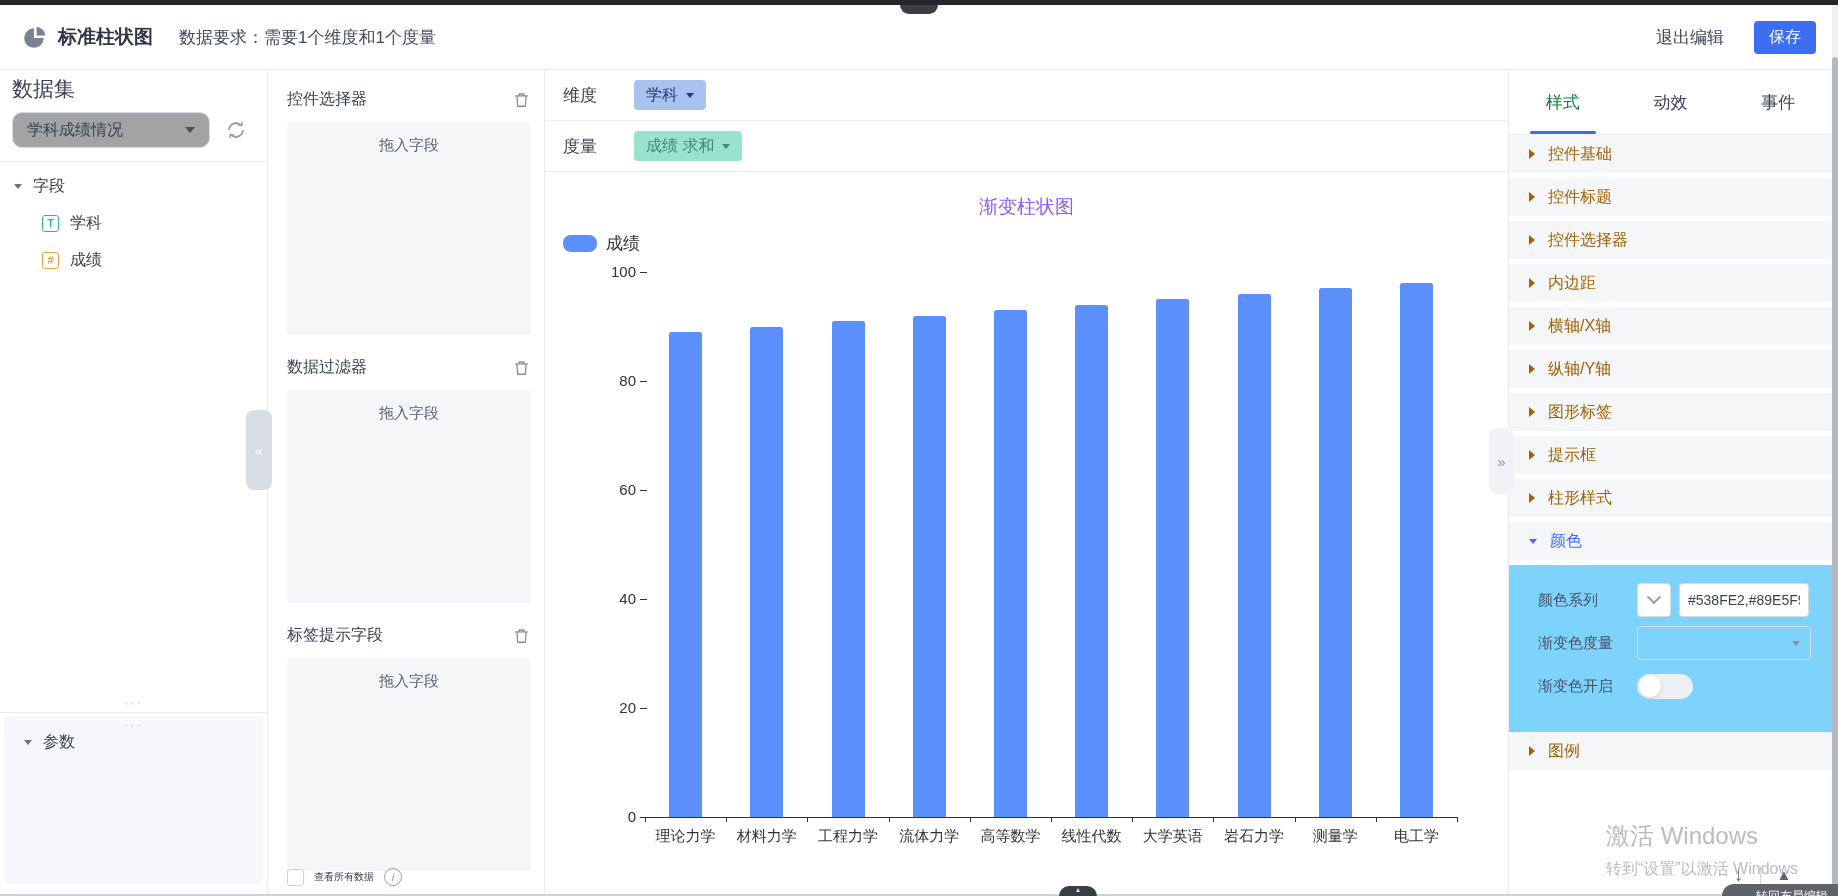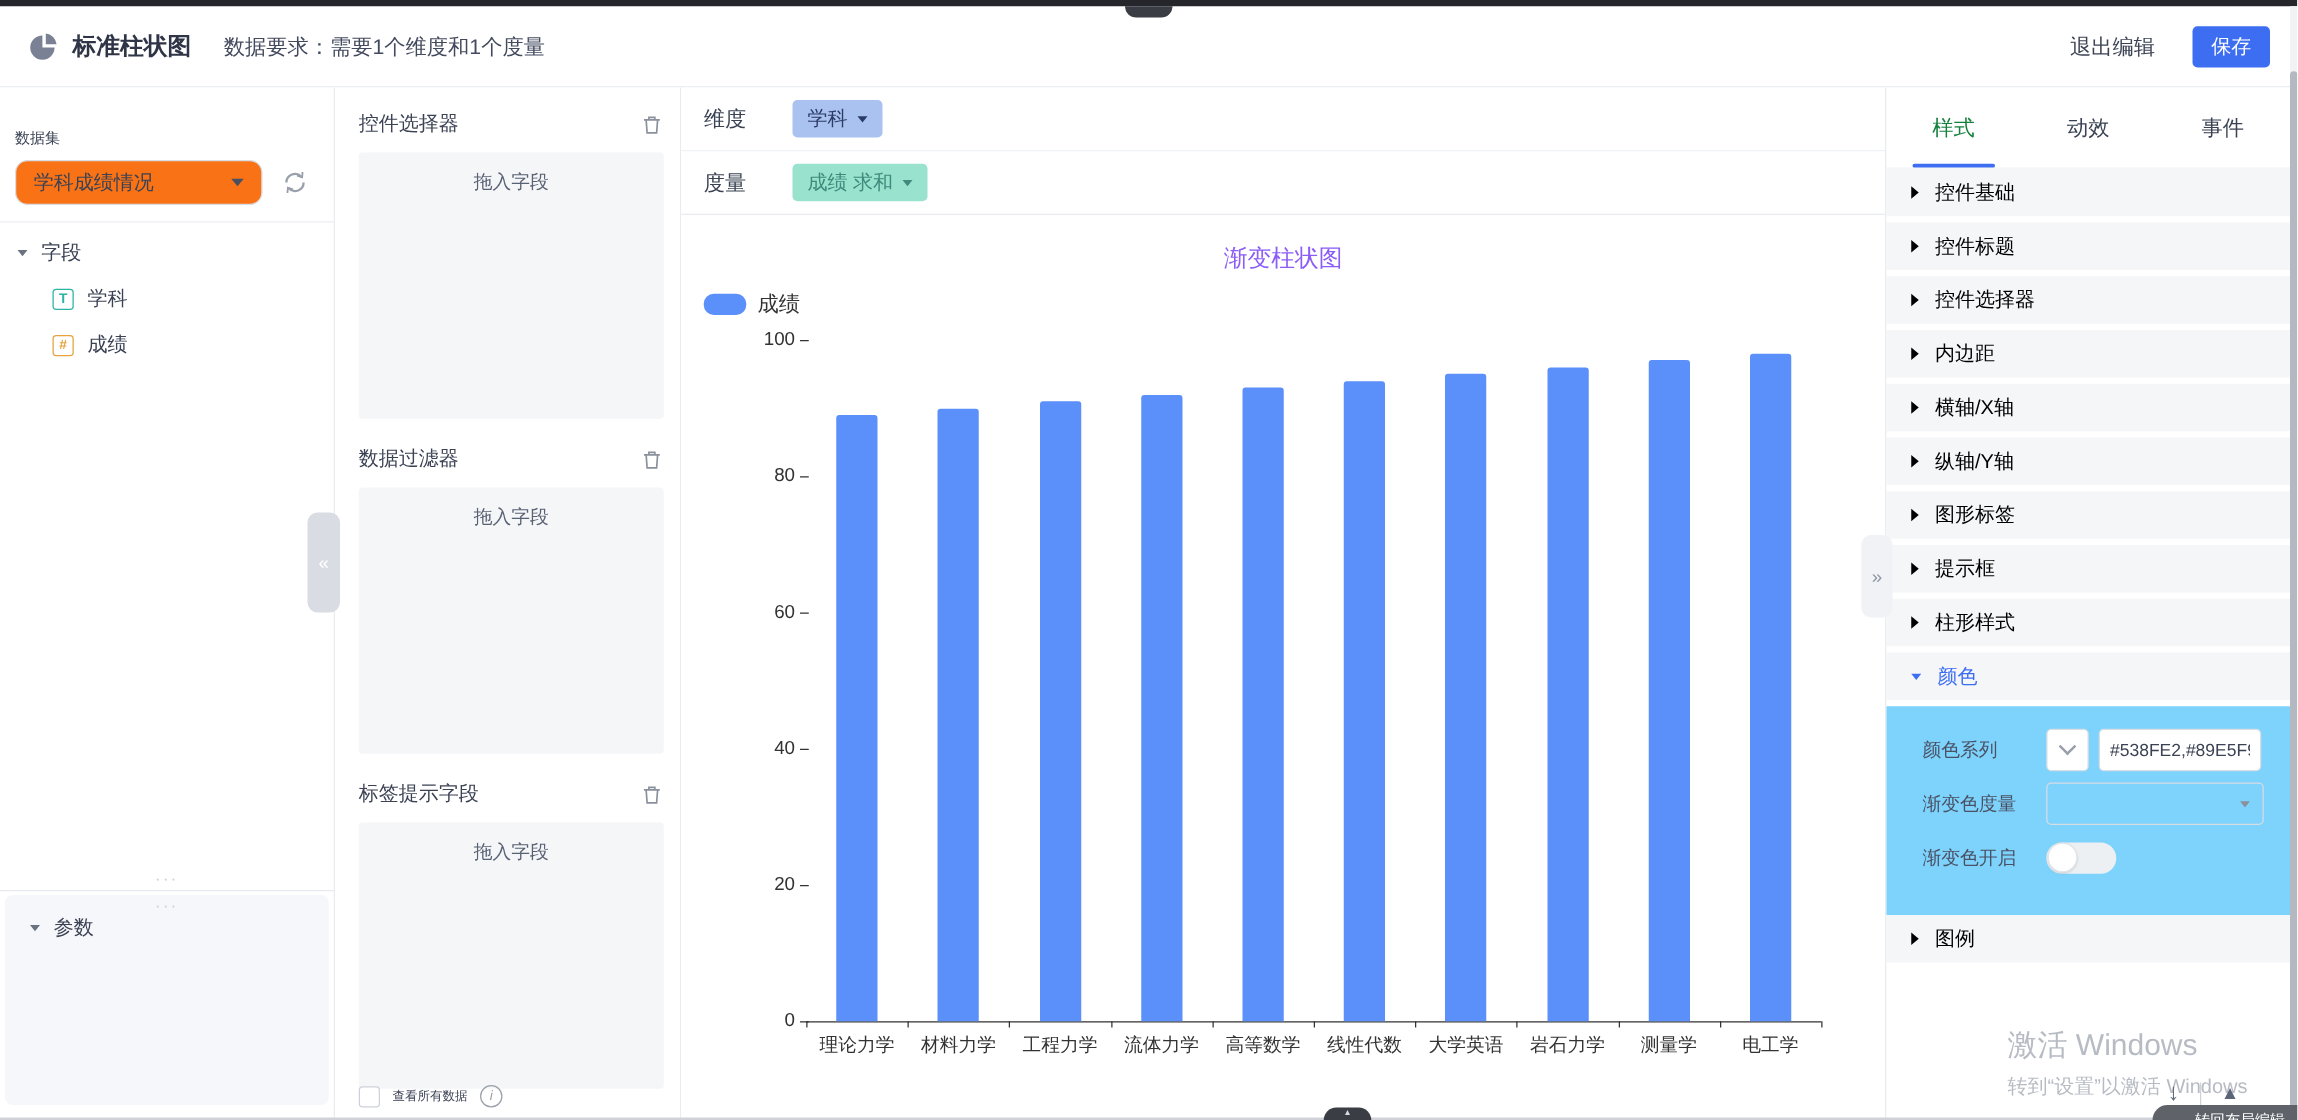--- a/index.html
+++ b/index.html
@@ -17,23 +17,23 @@
           display:flex;align-items:center;padding:0 22px;box-sizing:border-box;background:#fff;}
   .tb-title{font-size:19px;font-weight:bold;color:#2f3547;margin-left:10px;}
   .tb-sub{font-size:17px;color:#434a5e;margin-left:26px;}
   .tb-spacer{flex:1;}
   .tb-exit{font-size:17px;color:#3b4254;margin-right:30px;cursor:pointer;}
   .tb-save{width:62px;height:33px;background:#3D6EF2;color:#fff;font-size:16px;border-radius:4px;
            display:flex;align-items:center;justify-content:center;cursor:pointer;}
   
   .sidebar{position:absolute;left:0;top:70px;bottom:0;width:268px;border-right:1px solid #e9ebef;
            box-sizing:border-box;background:#fff;}
-  .ds-title{margin:32px 0 0 12px;font-size:12px;color:#3b4254;}
+  .ds-title{margin:5px 0 0 12px;font-size:21px;color:#3b4254;}
   .ds-row{margin:9px 0 0 12px;display:flex;align-items:center;gap:15px;}
-  .ds-select{width:198px;height:36px;border:1px solid #d8dce3;border-radius:10px;background:#f97316;
+  .ds-select{width:198px;height:36px;border:1px solid #d8dce3;border-radius:10px;background:#a3a3a3;
              display:flex;align-items:center;justify-content:space-between;padding:0 14px;
              box-sizing:border-box;font-size:16px;color:#3b4254;cursor:pointer;}
   .ds-divider{margin-top:13px;height:1px;background:#eceef2;}
   .tree{margin:12px 0 0 14px;}
   .tree-head{display:flex;align-items:center;gap:11px;height:24px;font-size:16px;color:#3b4254;cursor:pointer;}
   .tree-item{display:flex;align-items:center;gap:11px;margin:13px 0 0 28px;height:24px;cursor:pointer;}
   .fld-ic{width:17px;height:17px;border-radius:3px;display:flex;align-items:center;justify-content:center;
           font-size:11px;font-weight:bold;box-sizing:border-box;}
   .fld-ic.dim{border:1.5px solid #2bb3a3;color:#2bb3a3;}
   .fld-ic.mea{border:1.5px solid #e6a23c;color:#e6a23c;}
@@ -80,21 +80,21 @@
   
   .stylepanel{position:absolute;left:1508px;top:70px;bottom:0;right:6px;border-left:1px solid #e9ebef;
               background:#fff;overflow:hidden;box-sizing:border-box;}
   .tabs{height:64px;display:flex;border-bottom:1px solid #f0f1f4;}
   .tab{flex:1;display:flex;align-items:center;justify-content:center;font-size:17px;color:#3b4254;
        position:relative;cursor:pointer;}
   .tab.active{color:#15803d;}
   .tab.active::after{content:"";position:absolute;bottom:0;left:50%;transform:translateX(-50%);
        width:66px;height:3px;background:#3D6EF2;border-radius:2px;}
   .acc-row{height:38px;margin-bottom:5px;background:#f5f6f8;display:flex;align-items:center;
-           padding-left:20px;gap:13px;font-size:16px;color:#000000;cursor:pointer;}
+           padding-left:20px;gap:13px;font-size:16px;color:#a16207;cursor:pointer;}
   .acc-row.active{color:#3D6EF2;}
   .color-content{background:#7dd3fc;padding:18px 0 20px 29px;}
   .ctl-row{display:flex;align-items:center;height:34px;margin-bottom:9px;}
   .ctl-label{width:99px;font-size:15px;color:#4a5164;}
   .chev-btn{width:34px;height:34px;border:1px solid #d8dce3;border-radius:4px;background:#fff;
             display:flex;align-items:center;justify-content:center;margin-right:8px;cursor:pointer;box-sizing:border-box;}
   .chev{width:8px;height:8px;border-right:2px solid #9aa0ab;border-bottom:2px solid #9aa0ab;
         transform:rotate(45deg) translate(-2px,-2px);}
   .series-input{width:130px;height:34px;border:1px solid #d8dce3;border-radius:4px;padding:0 8px;
             font-size:14px;color:#3b4254;box-sizing:border-box;font-family:inherit;}

